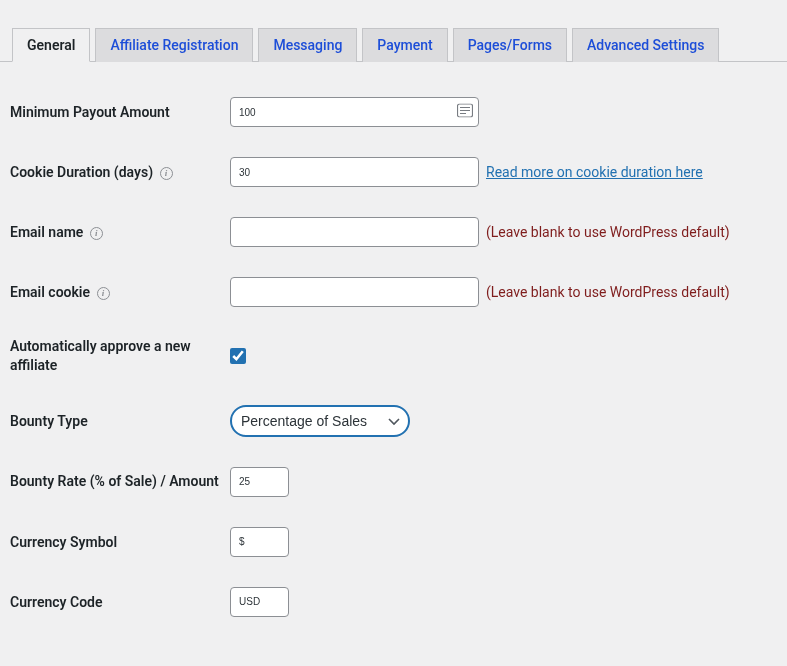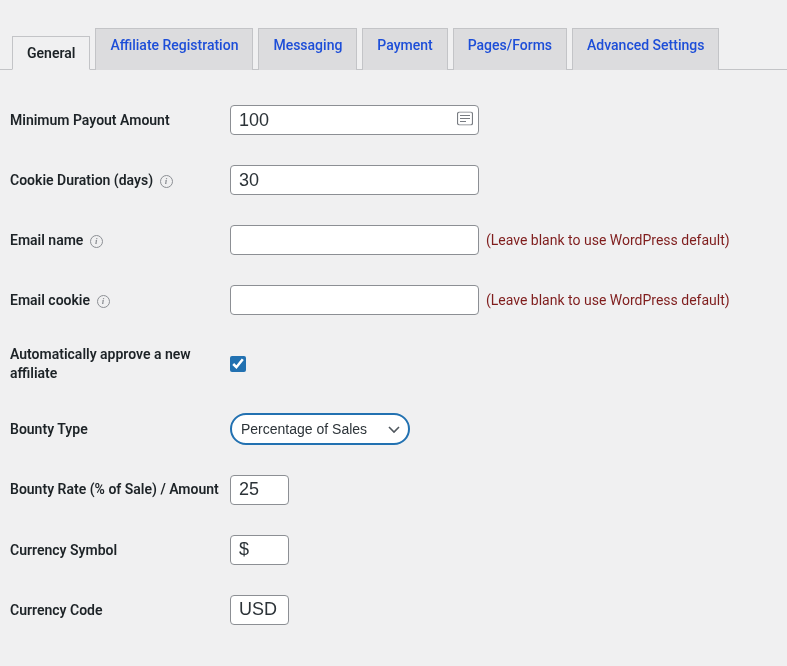--- a/index.html
+++ b/index.html
@@ -33,21 +33,20 @@
       font-weight: 500;
       cursor: pointer;
       margin-bottom: -1px;
       border-radius: 0;
     }
     .tab.active {
       background: #f0f0f1;
       border-bottom: 1px solid #f0f0f1;
       color: #1d2327;
       font-weight: 600;
-      margin-top: 8px;
     }
     .form-area {
       padding: 20px 10px 10px 10px;
     }
     .form-row {
       display: flex;
       align-items: center;
       padding: 15px 0;
       min-height: 59px;
     }
@@ -83,21 +82,21 @@
       display: flex;
       align-items: center;
       gap: 7px;
       flex-wrap: wrap;
     }
     input.text-input {
       height: 30px;
       border: 1px solid #8c8f94;
       border-radius: 4px;
       padding: 0 8px;
-      font-size: 18px;
+      font-size: 10px;
       color: #2c3338;
       background: #fff;
     }
     .wide-input {
       width: 249px;
     }
     .short-input {
       width: 59px;
     }
     .with-stepper {
@@ -186,20 +185,21 @@
     </div>
   </div>
 
   <div class="form-row">
     <div class="form-label">
       <span>Cookie Duration (days)</span>
       <span class="help-icon">i</span>
     </div>
     <div class="form-control-wrap">
       <input type="text" class="text-input wide-input" value="30" style="">
+      <a class="hint-link">Read more on cookie duration here</a>
     </div>
   </div>
 
   <div class="form-row">
     <div class="form-label">
       <span>Email name</span>
       <span class="help-icon">i</span>
     </div>
     <div class="form-control-wrap">
       <input type="text" class="text-input wide-input" value="" style="">

